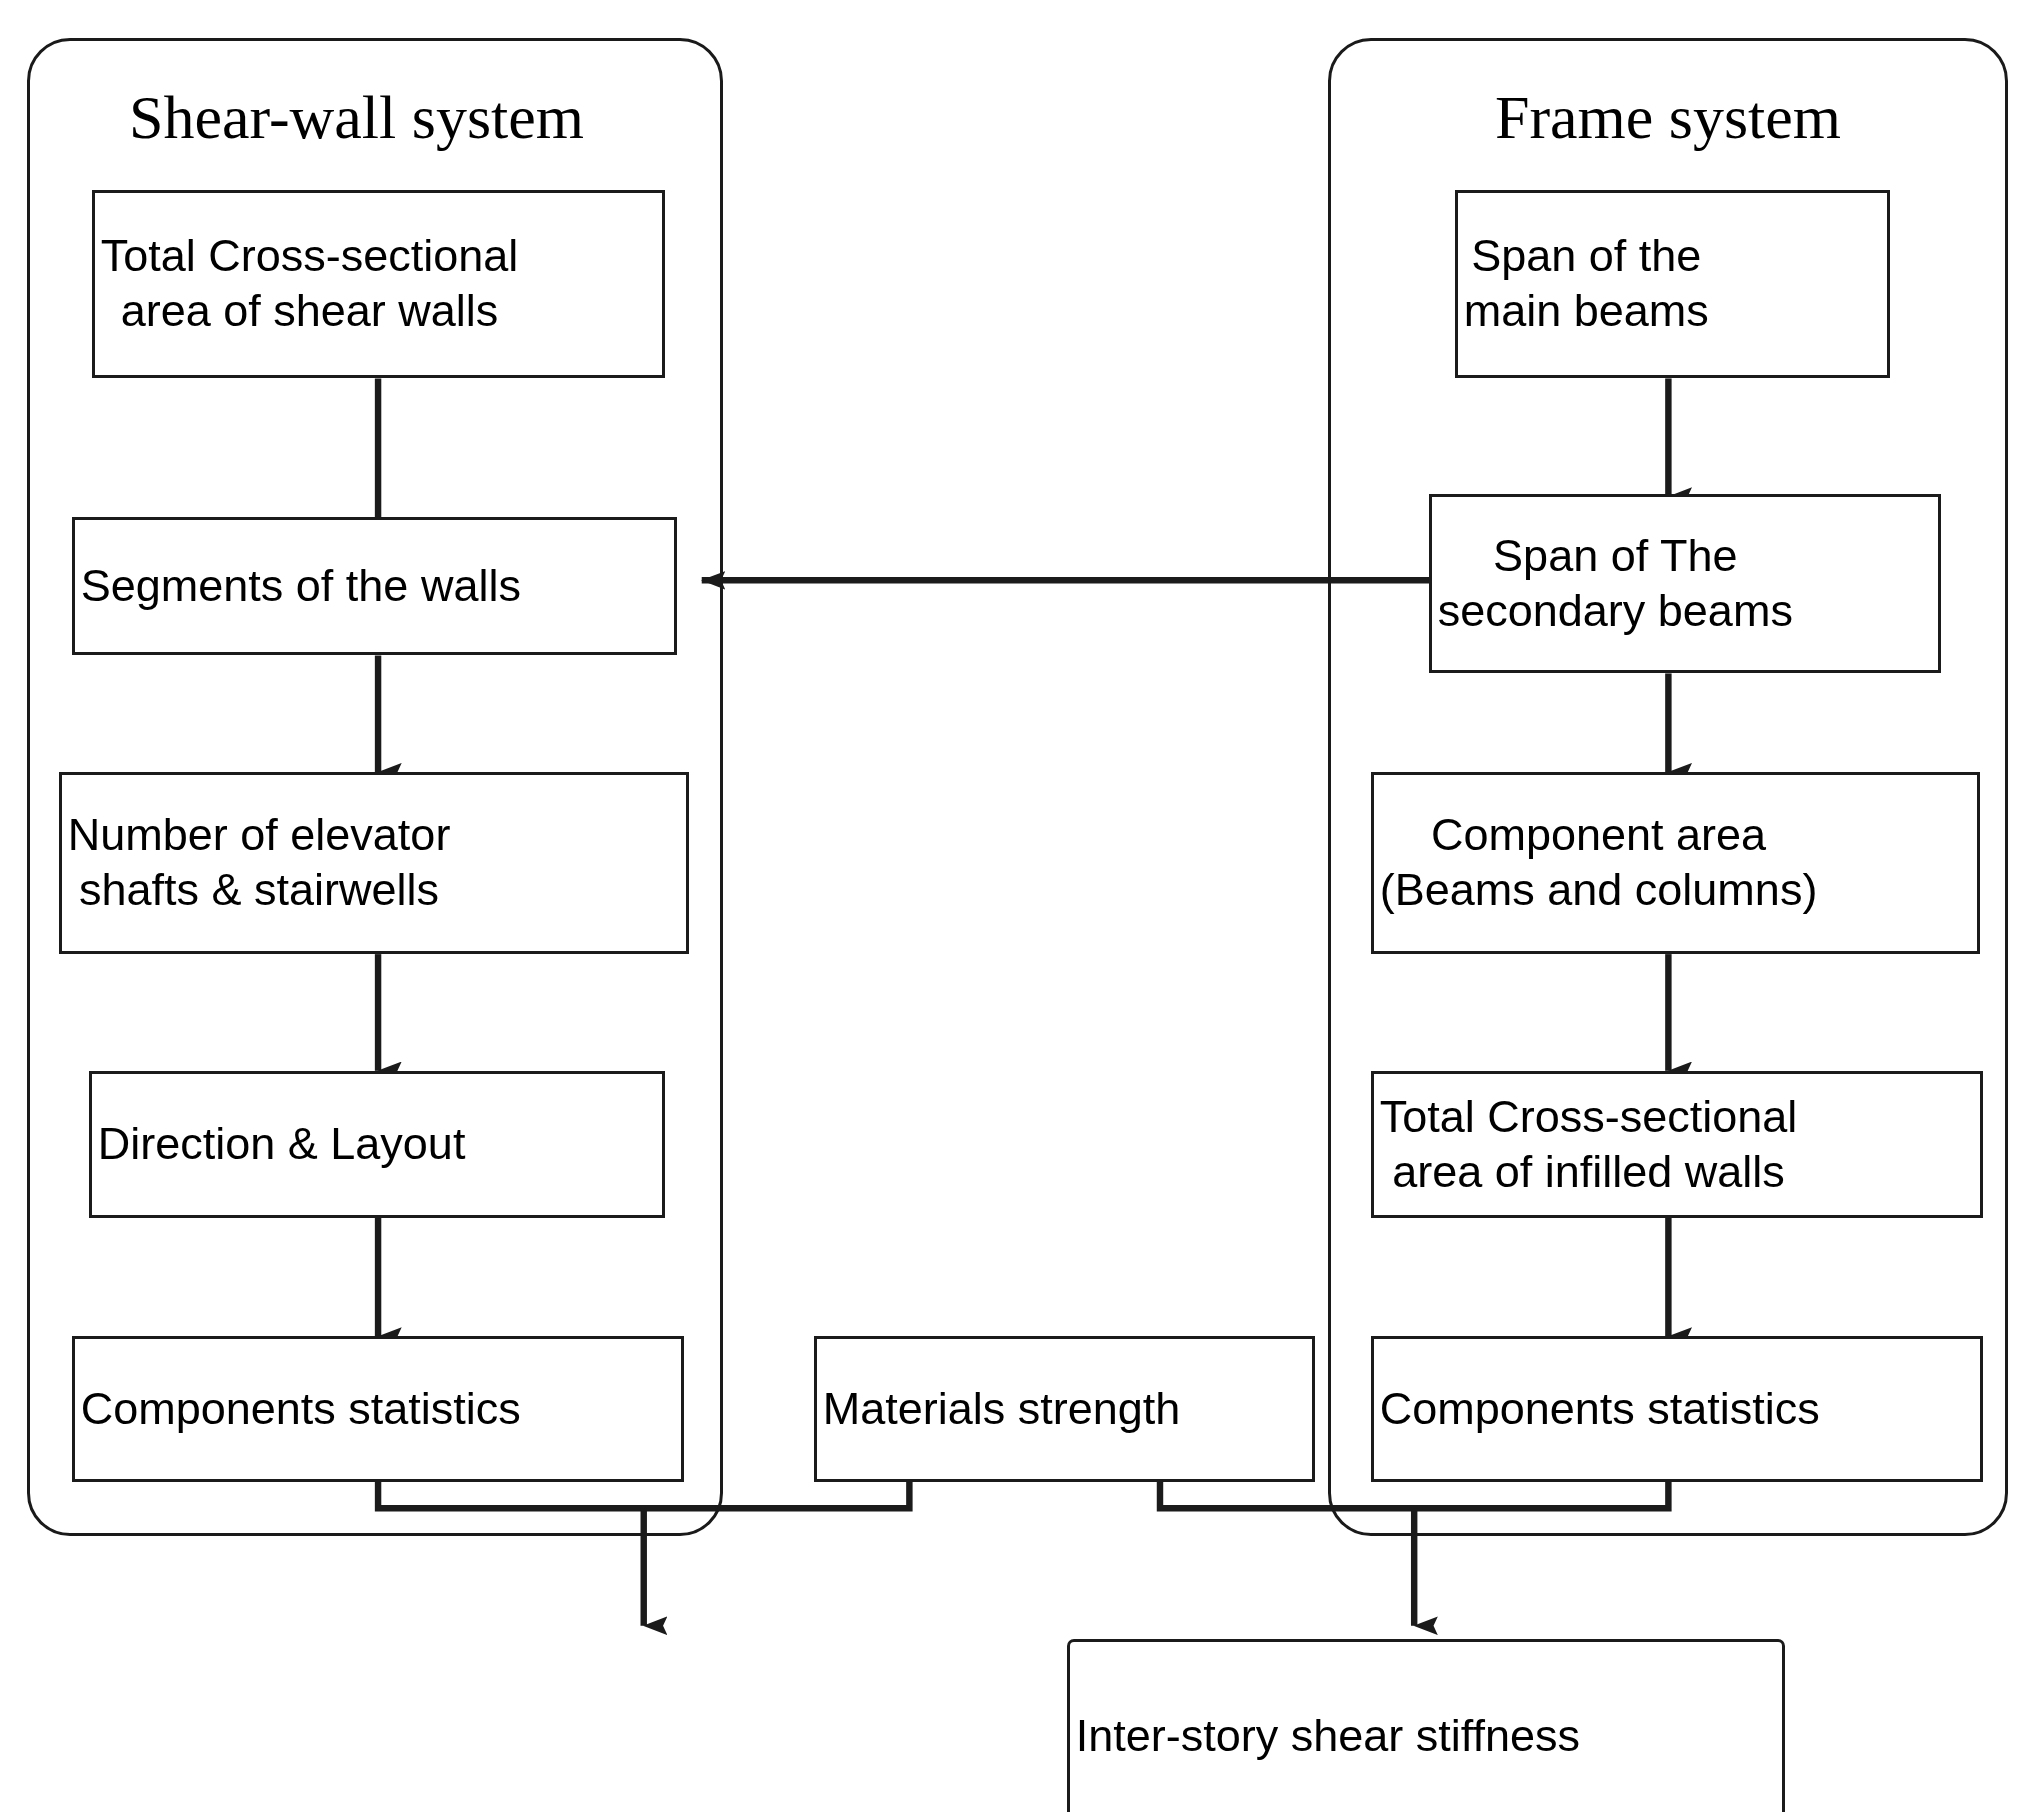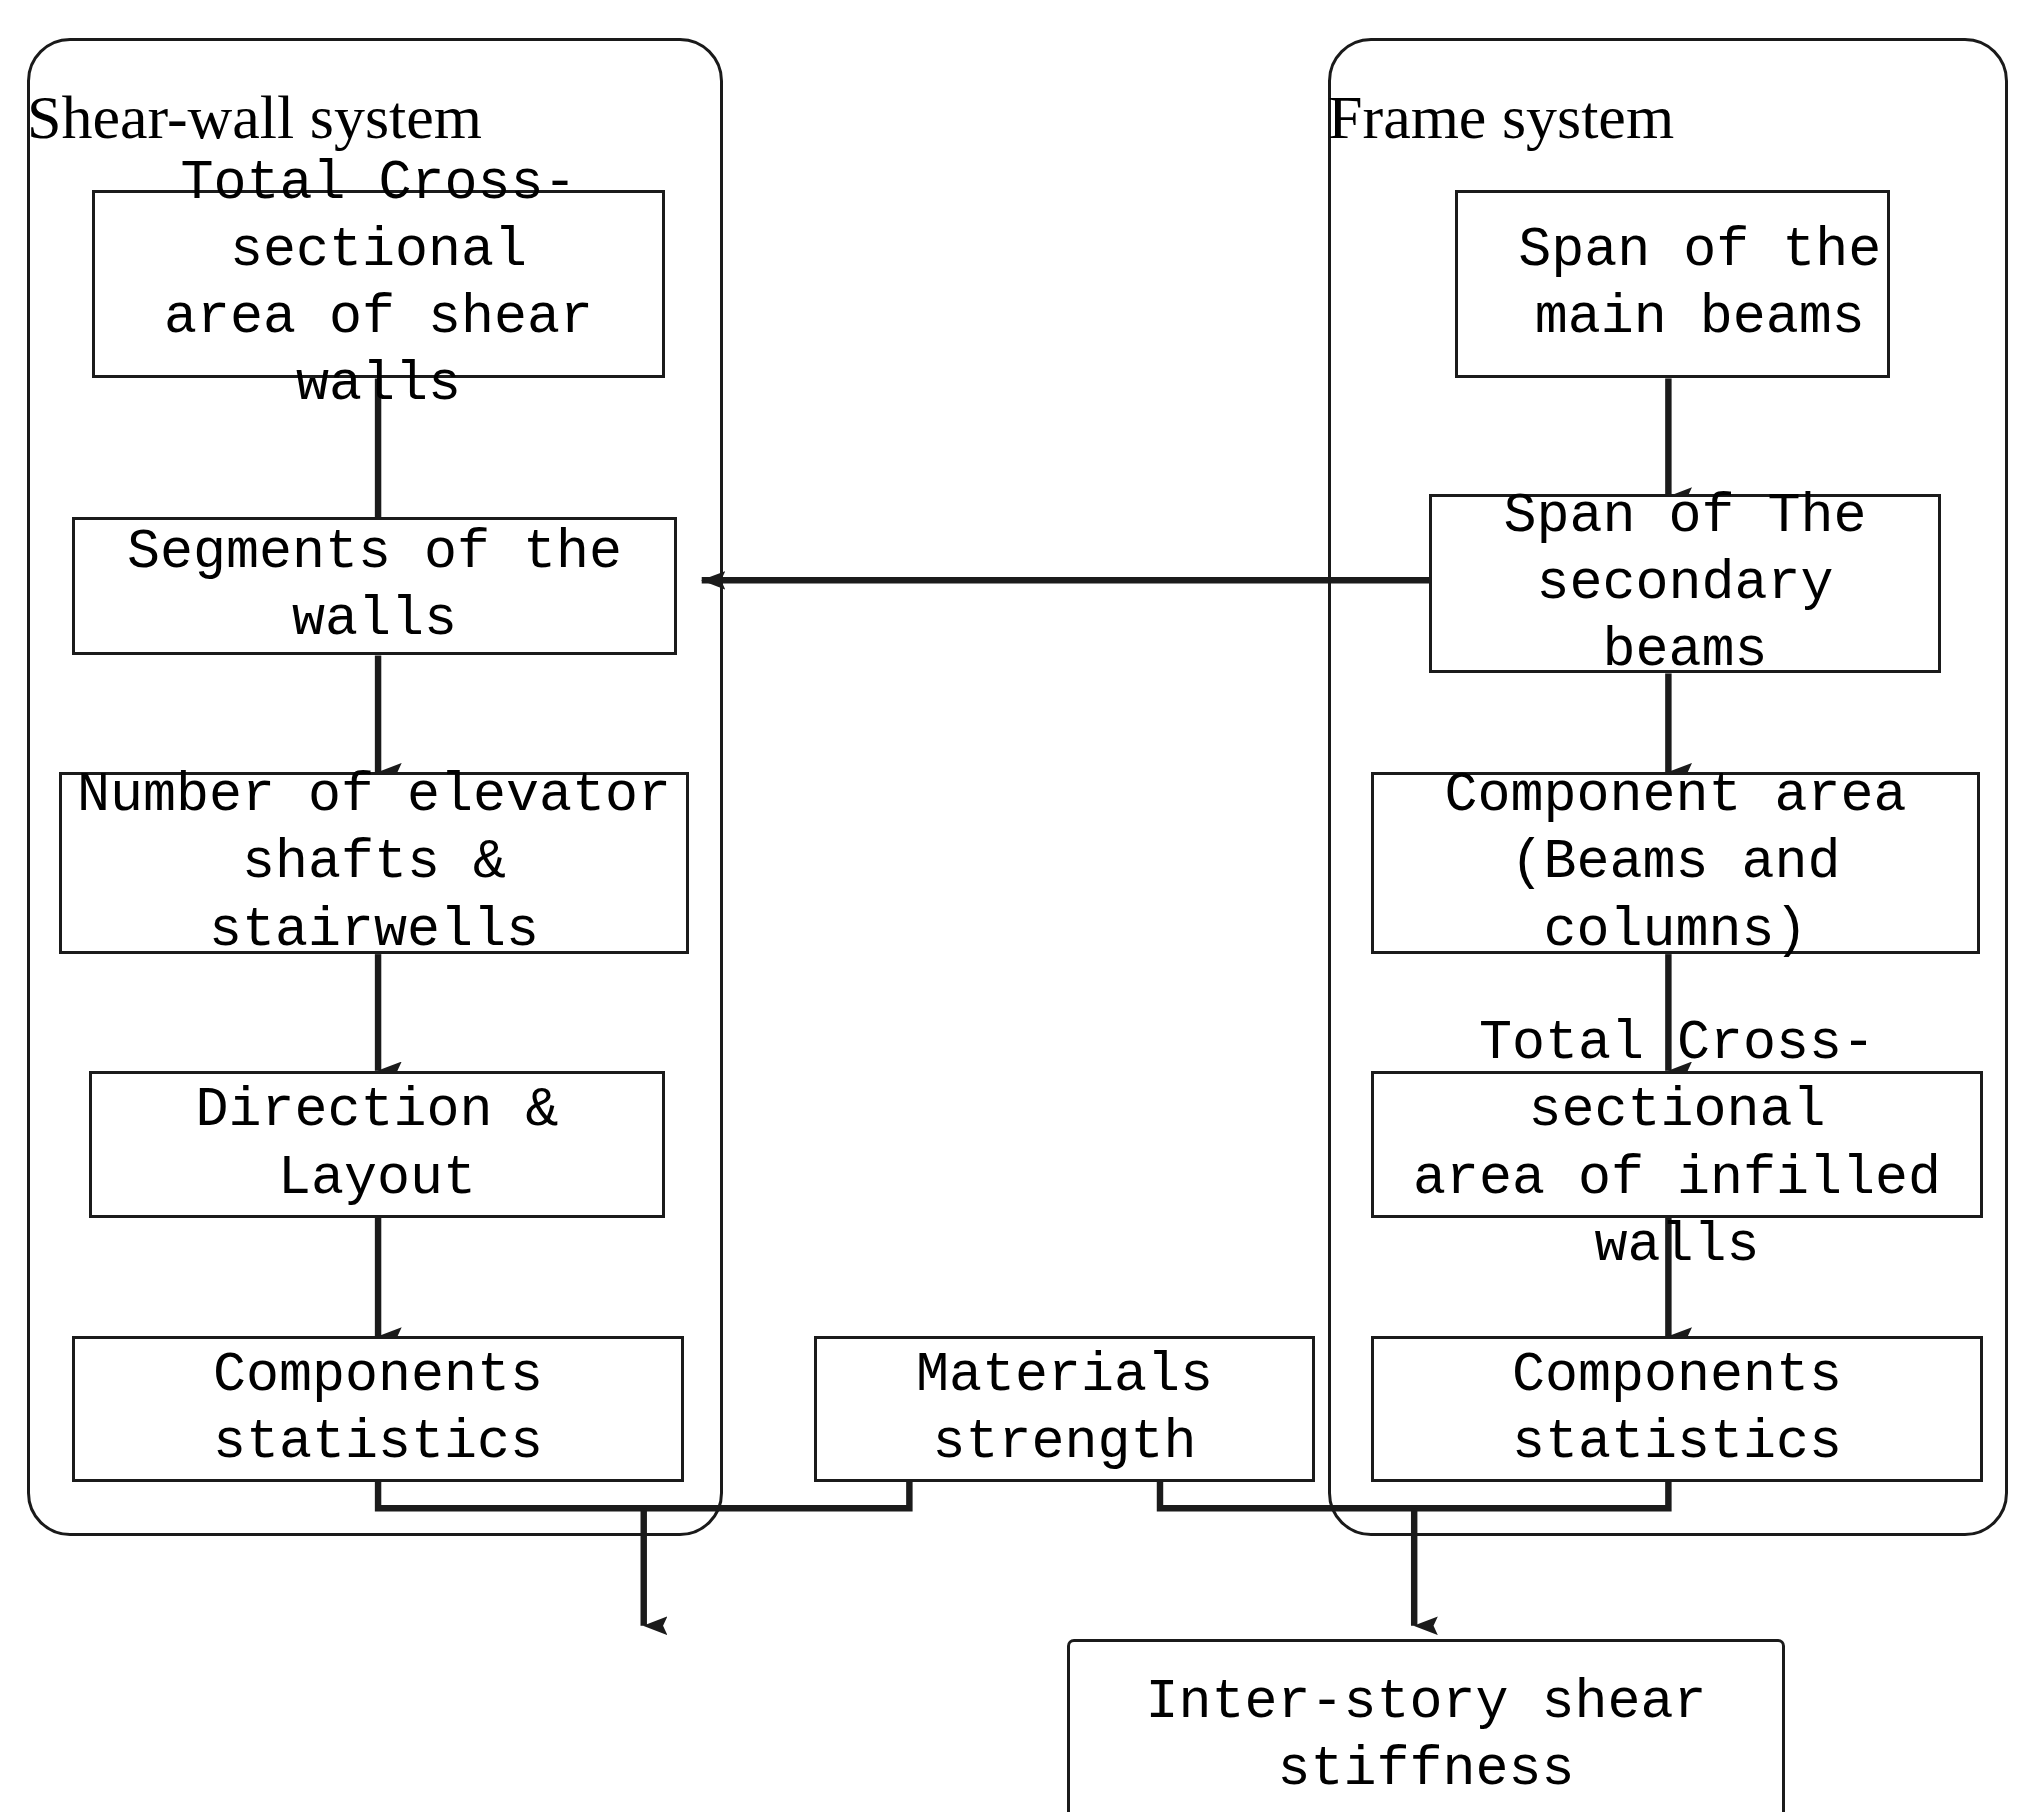--- a/index.html
+++ b/index.html
@@ -29,36 +29,36 @@
     border-radius: 43px;
     box-sizing: border-box;
     background: transparent;
   }
   .group-title {
     position: absolute;
     font-size: 62px;
     line-height: 1;
     color: #000000;
     white-space: nowrap;
-    text-align: left;
+    text-align: center;
     font-family: "Liberation Serif", "DejaVu Serif", serif;
   }
   .node {
     position: absolute;
     box-sizing: border-box;
     border: 3.6px solid #1b1b1b;
     background: #ffffff;
     display: flex;
     align-items: center;
-    justify-content: flex-end;
+    justify-content: flex-start;
     text-align: center;
     color: #000000;
-    font-size: 55px;
+    font-size: 45px;
     line-height: 1.22;
-    font-family: Liberation Mono, monospace;
+    font-family: Liberation Sans, sans-serif;
     padding: 0 5.7px;
   }
   .node .txt {
     display: block;
     white-space: pre-line;
   }
 </style>
 </head>
 <body>
 

